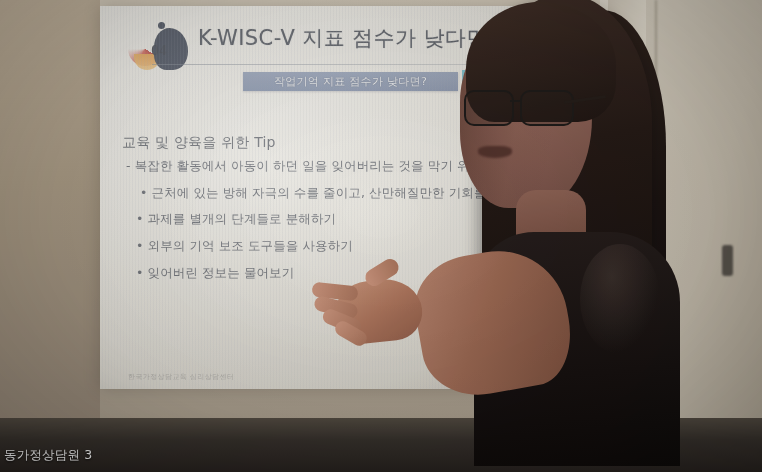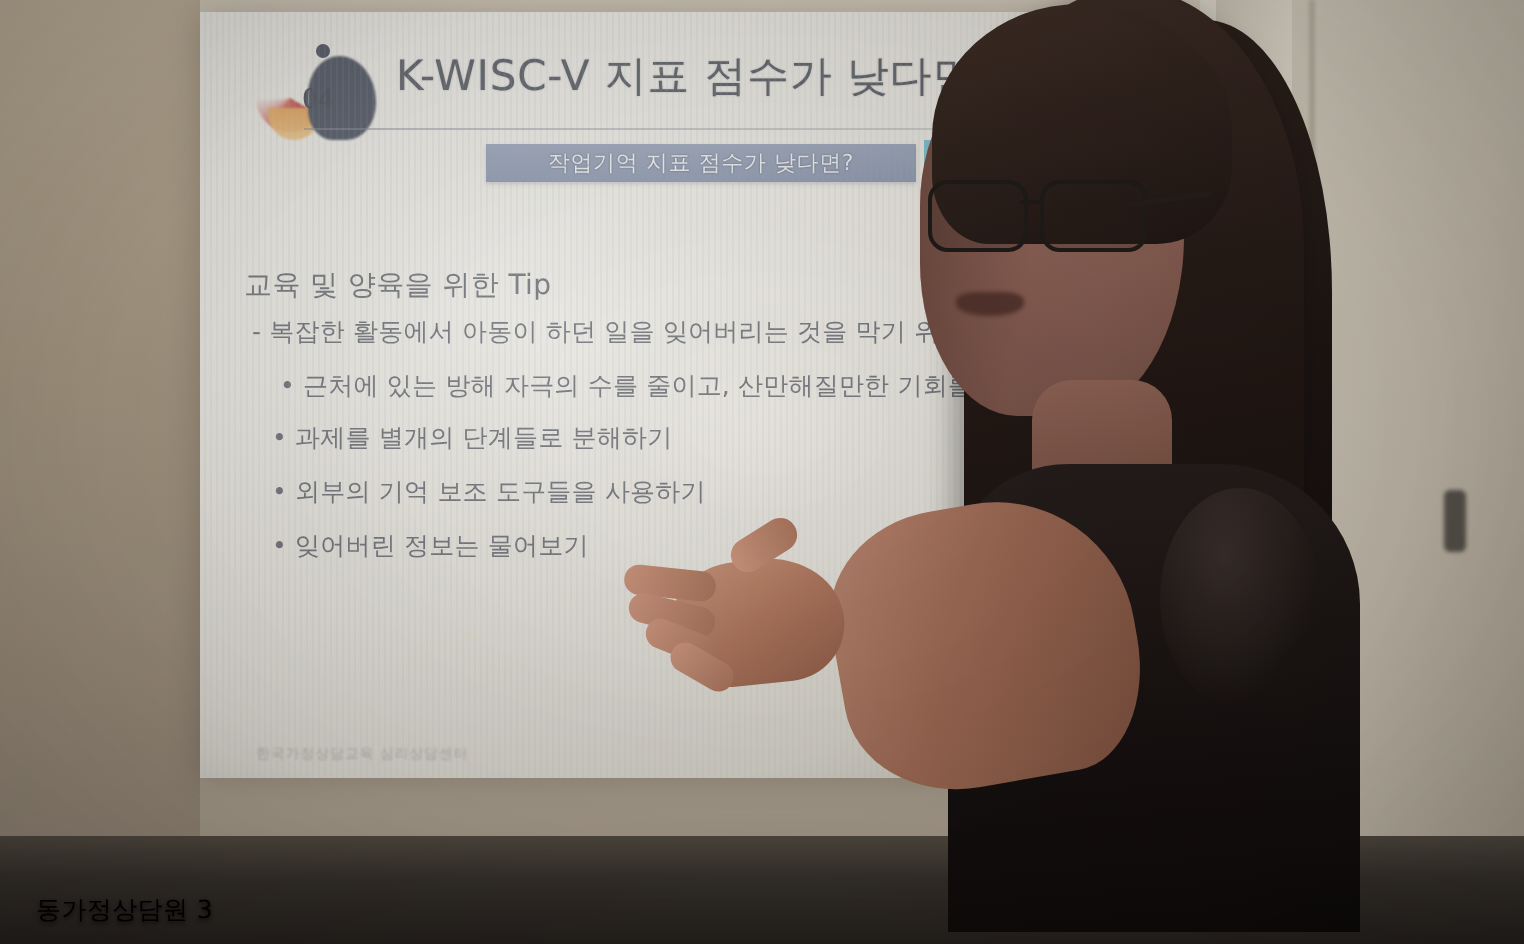--- a/index.html
+++ b/index.html
@@ -222,22 +222,22 @@
     background:linear-gradient(100deg,#c49079,#a26f58);
   }
   .f1{left:0px;top:28px;width:46px;transform:rotate(6deg);}
   .f2{left:2px;top:44px;width:44px;transform:rotate(14deg);}
   .f3{left:10px;top:58px;width:40px;transform:rotate(22deg);}
   .f4{left:22px;top:70px;width:34px;transform:rotate(30deg);}
   .thumb{left:52px;top:8px;width:36px;height:17px;transform:rotate(-32deg);}
 
   
   .caption{
-    position:absolute;left:18px;top:447px;
-    font-size:12.5px;color:#000000;letter-spacing:.2px;white-space:nowrap;
+    position:absolute;left:4px;top:447px;
+    font-size:12.5px;color:#e5e5e5;letter-spacing:.2px;white-space:nowrap;
     text-shadow:0 1px 2px rgba(0,0,0,.8);
   }
 
   
   #grain{
     position:absolute;inset:0;pointer-events:none;
     background:
       radial-gradient(ellipse at 50% 45%,rgba(255,255,255,.05) 0%,rgba(0,0,0,.10) 60%,rgba(0,0,0,.30) 100%);
     mix-blend-mode:multiply;opacity:.7;
   }

